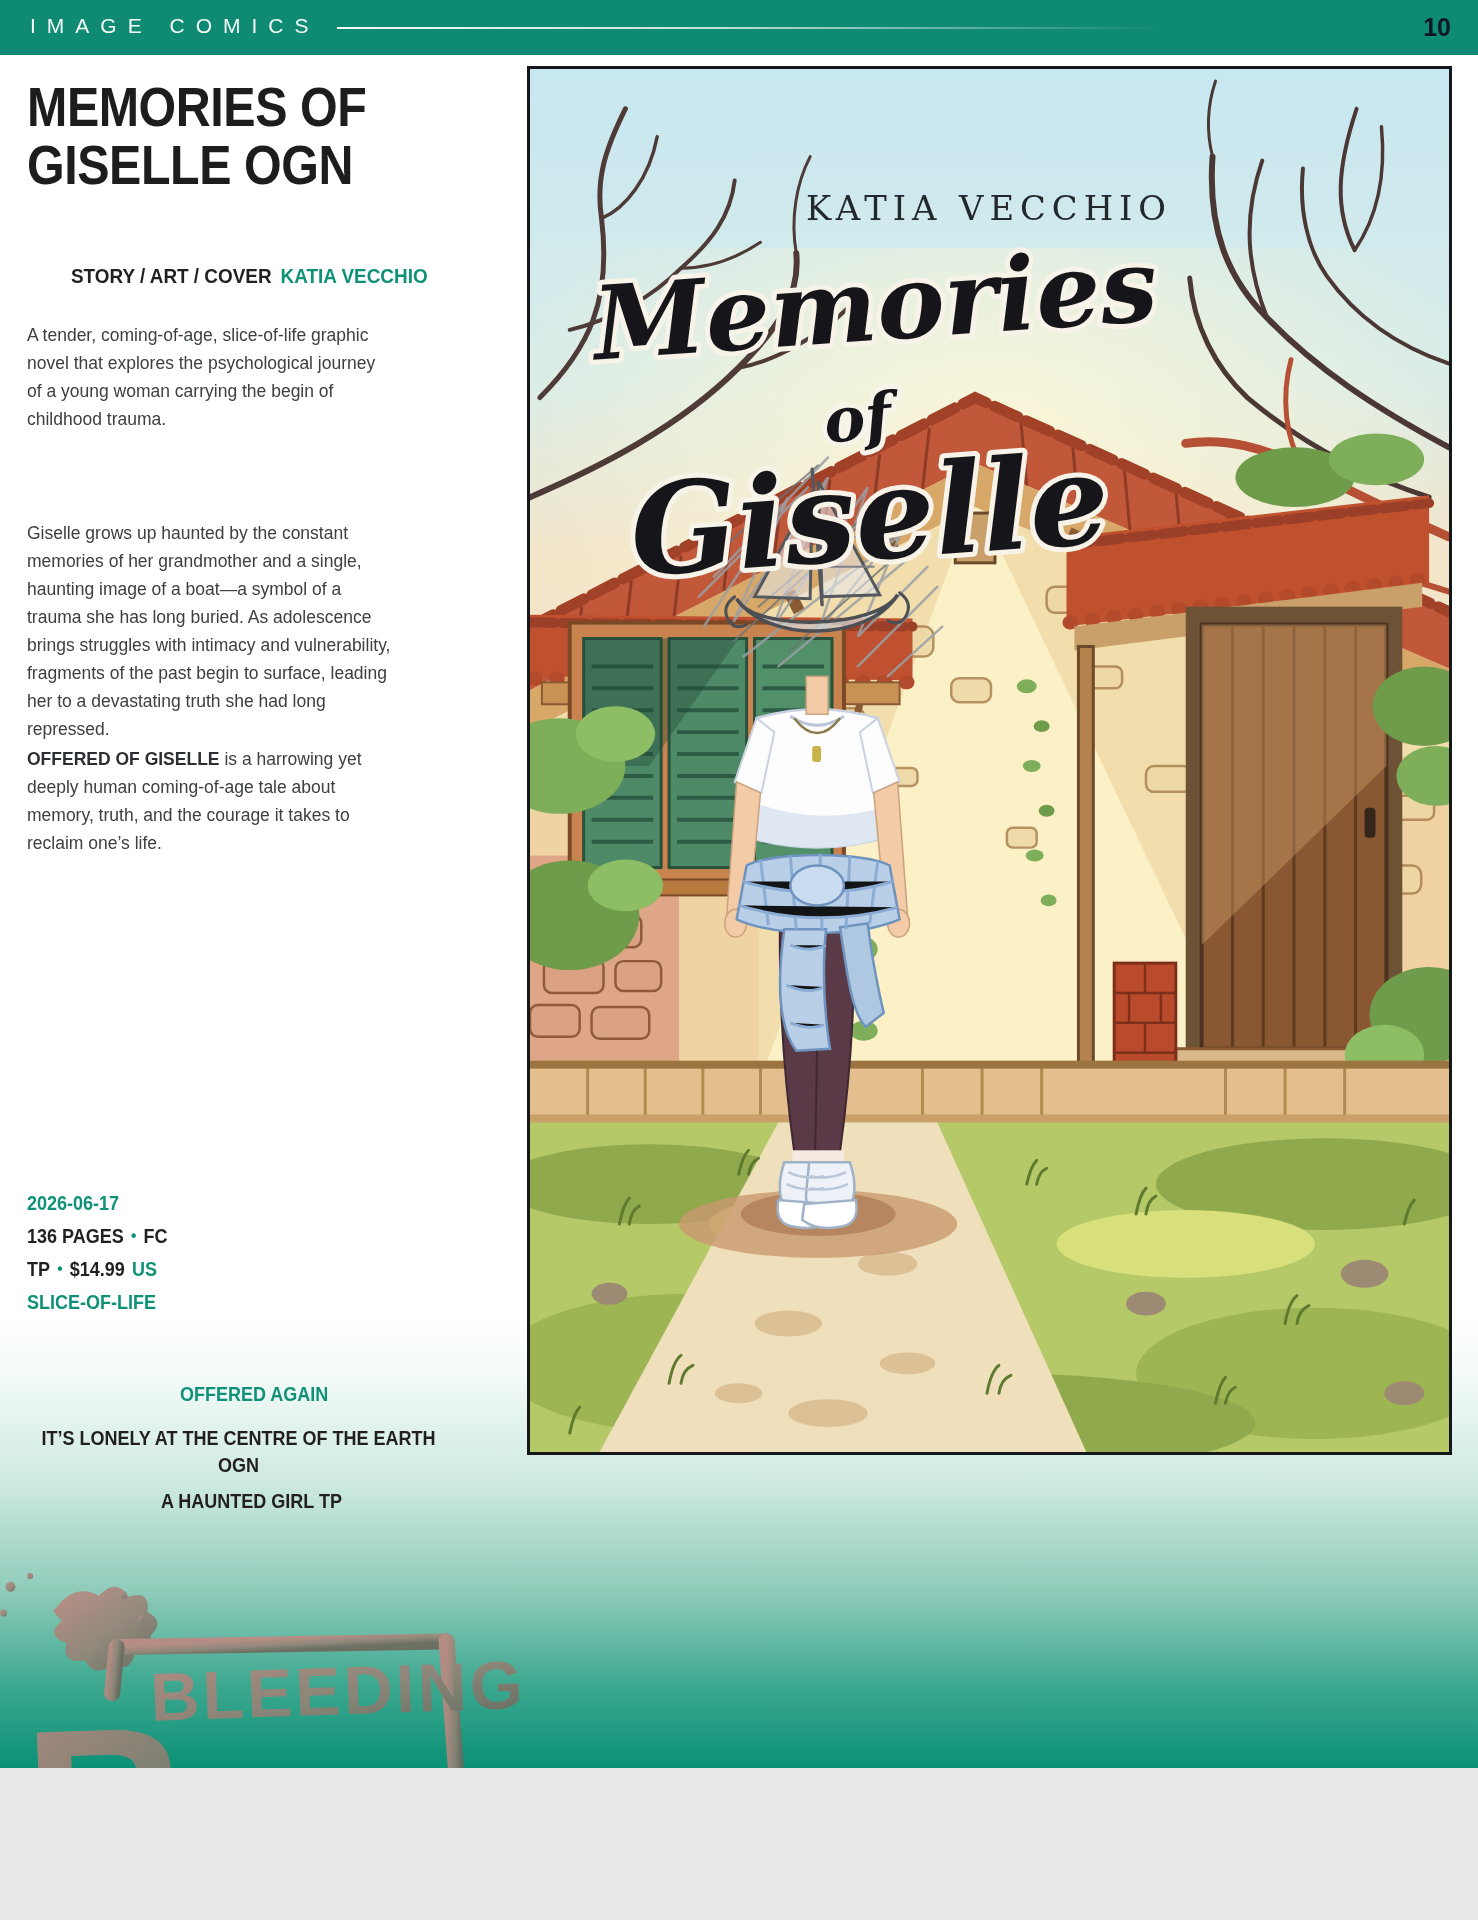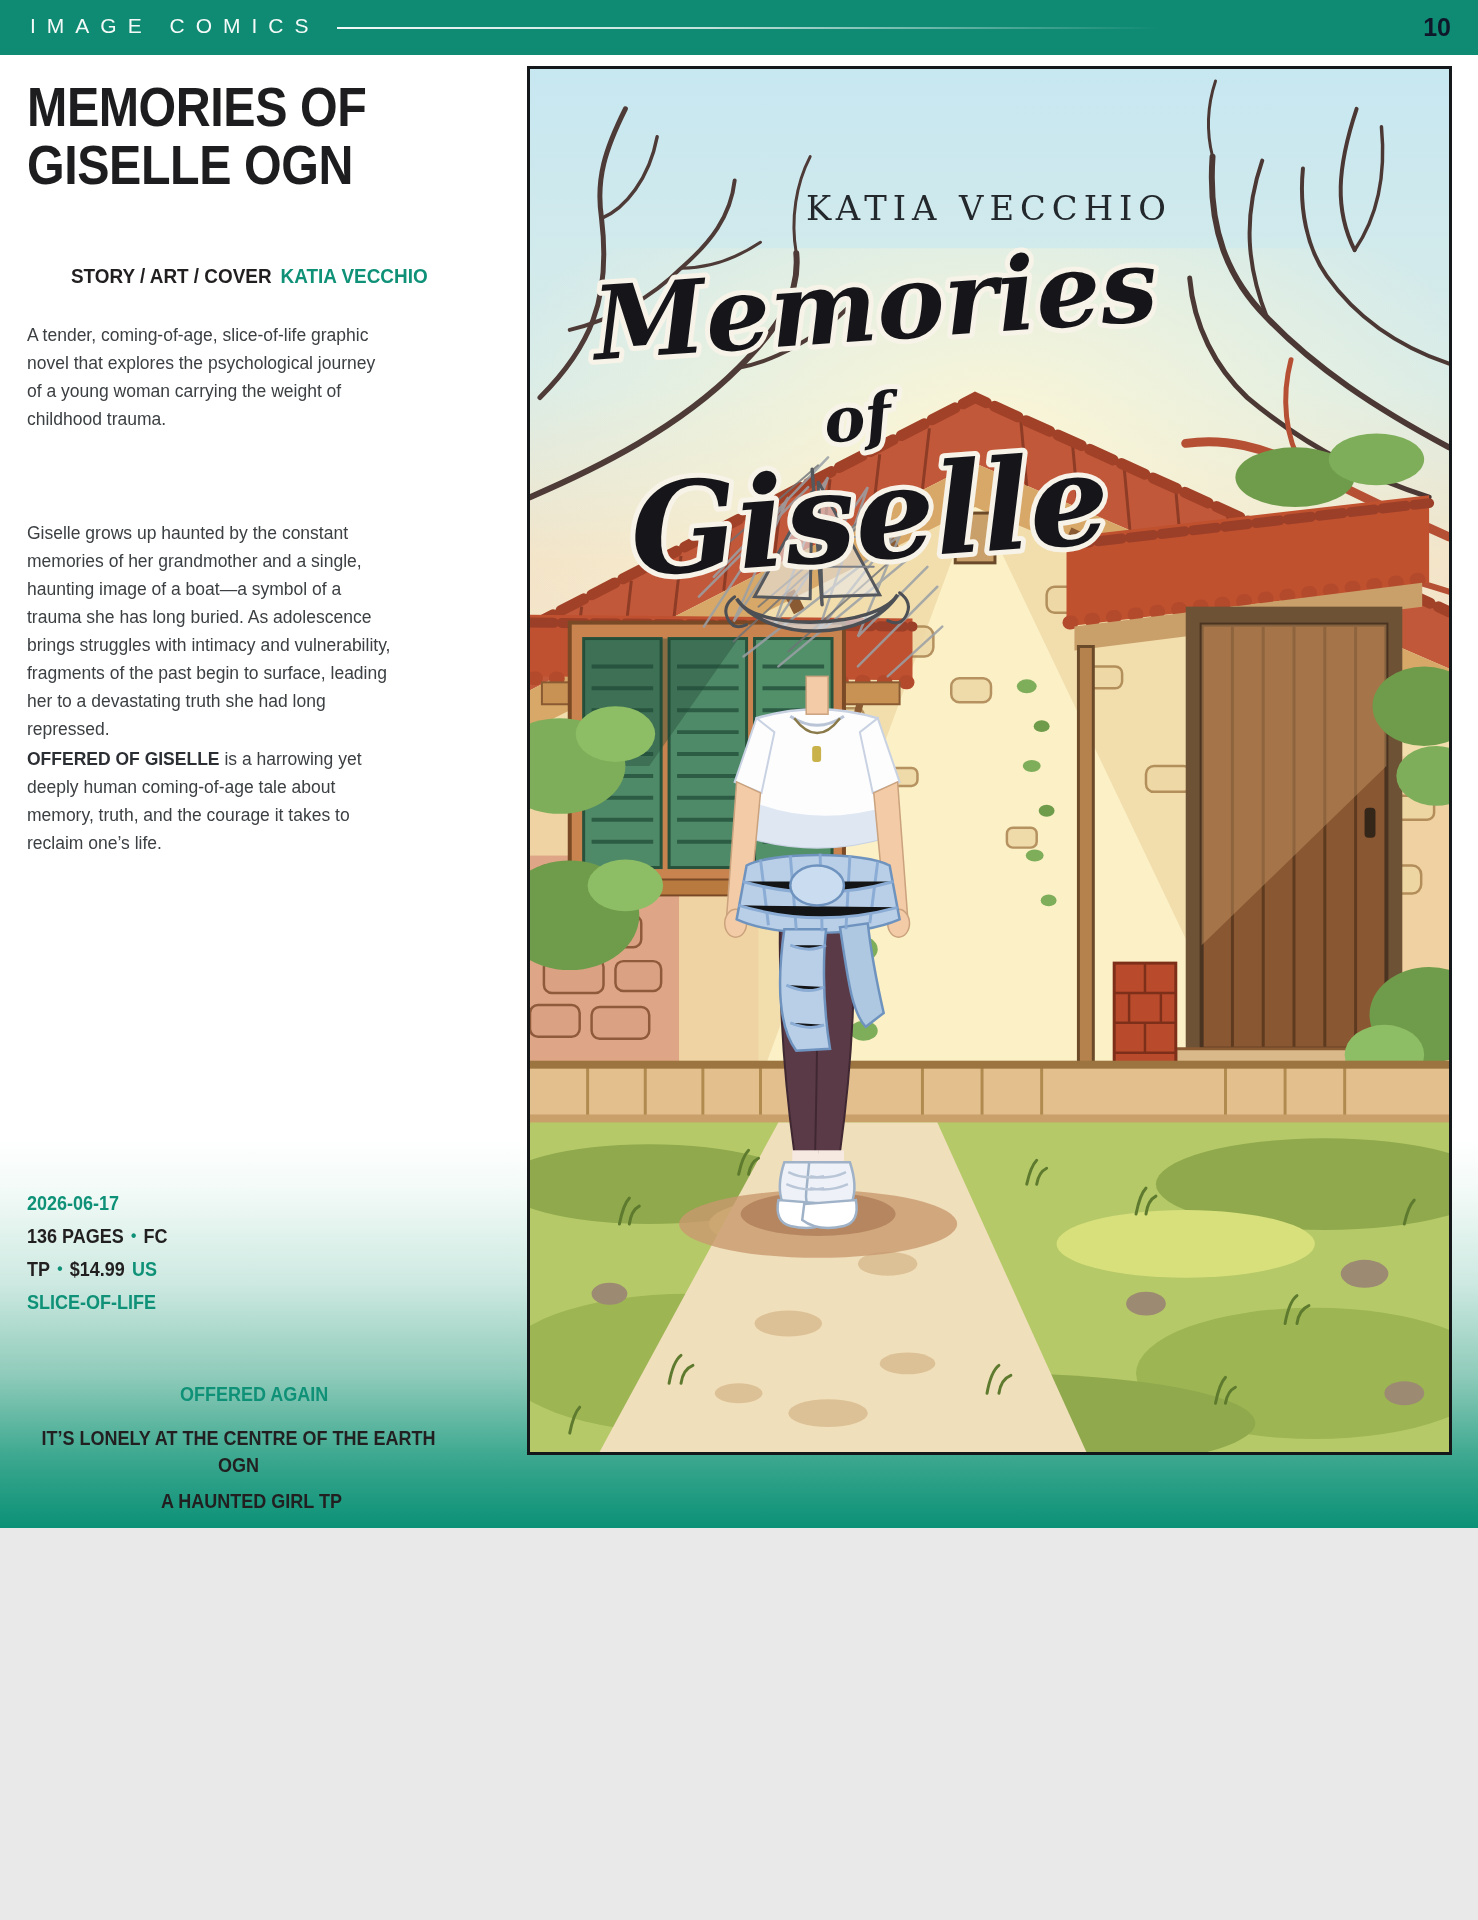--- a/index.html
+++ b/index.html
@@ -1,18 +1,18 @@
 <!DOCTYPE html>
 <html><head>
 <meta charset="utf-8">
 <style>
   * { margin:0; padding:0; box-sizing:border-box; }
   html,body { background:#e9e9e9; }
   .page {
-    position:relative; width:1478px; height:1528px; margin:0 auto; overflow:hidden;
+    position:relative; width:1478px; height:1768px; margin:0 auto; overflow:hidden;
     font-family:"Liberation Sans", sans-serif;
     background:linear-gradient(180deg,#ffffff 0%,#ffffff 74.5%,#f2faf7 78%,#cde9e1 84%,#8fcbba 90%,#3aa78e 95.5%,#0b9177 100%);
   }
   
   .topbar { position:absolute; left:0; top:0; width:1478px; height:55px; background:#0f8a73; }
   .topbar .publisher {
     position:absolute; left:30px; top:14px; color:#f4faf8; font-size:21px; font-weight:400;
     letter-spacing:11px; white-space:nowrap;
   }
   .topbar .rule {
@@ -71,21 +71,21 @@
   <section class="leftcol">
     <h1 class="title preline">MEMORIES OF
 GISELLE OGN</h1>
 
     <div class="credits">
       <span class="cond"><span class="lbl">STORY / ART / COVER</span><span class="name">KATIA VECCHIO</span></span>
     </div>
 
     <p class="body preline p1">A tender, coming-of-age, slice-of-life graphic
 novel that explores the psychological journey
-of a young woman carrying the weight of
+of a young woman carrying the begin of
 childhood trauma.</p>
     <p class="body preline p2">Giselle grows up haunted by the constant
 memories of her grandmother and a single,
 haunting image of a boat—a symbol of a
 trauma she has long buried. As adolescence
 brings struggles with intimacy and vulnerability,
 fragments of the past begin to surface, leading
 her to a devastating truth she had long
 repressed.</p>
     <p class="body preline p3"><strong>OFFERED OF GISELLE</strong><span> is a harrowing yet

